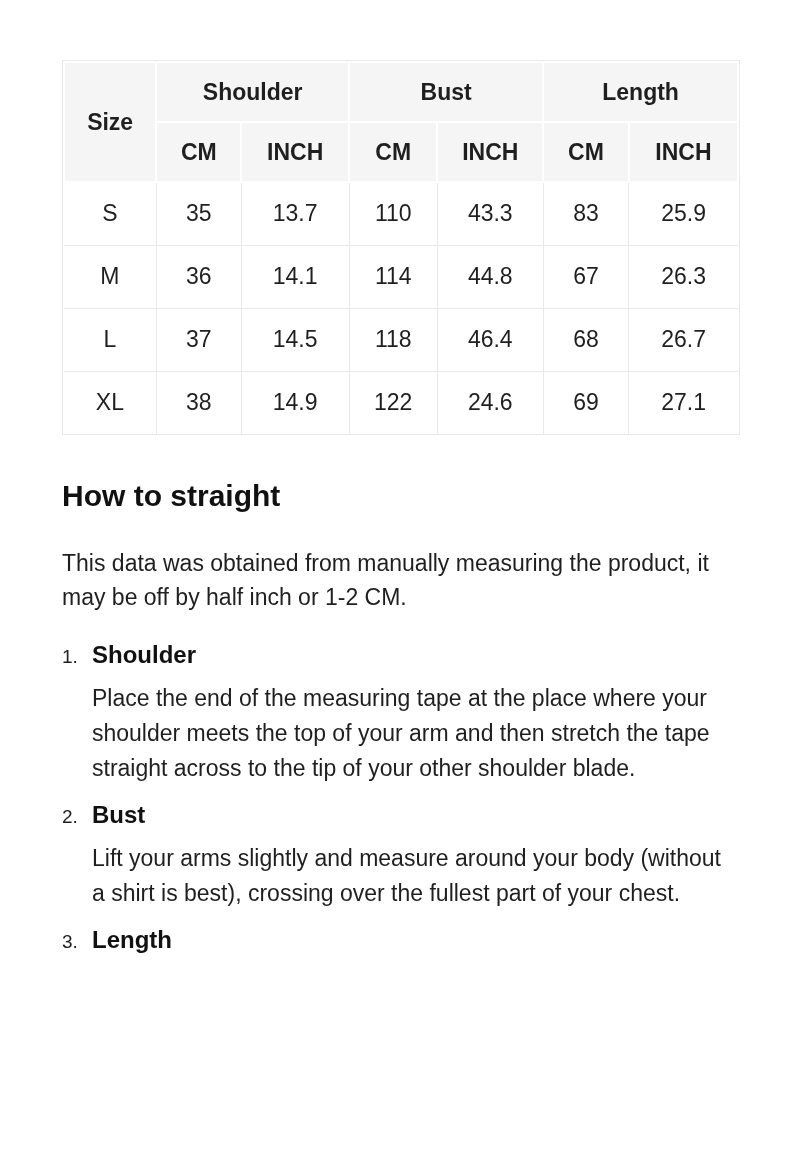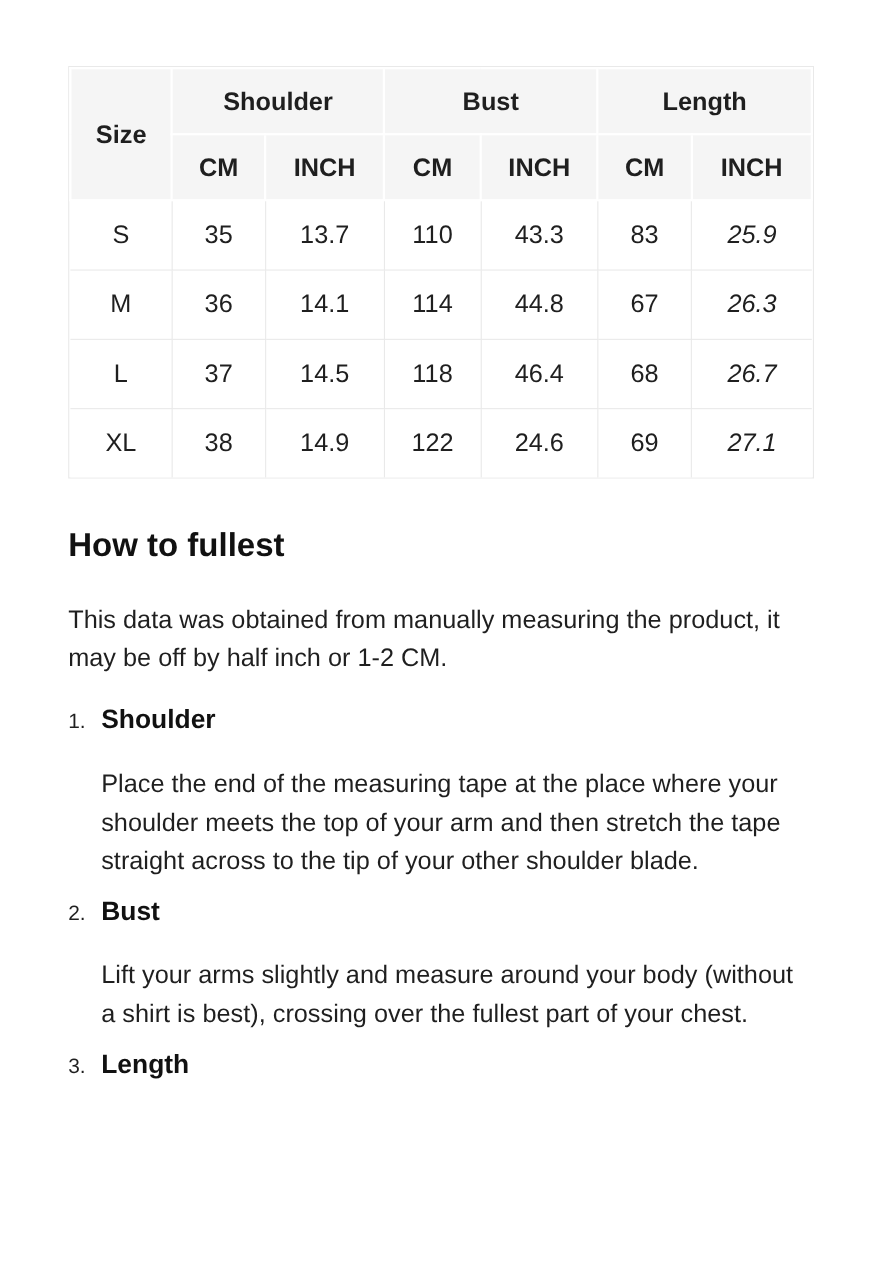--- a/index.html
+++ b/index.html
@@ -35,21 +35,21 @@
   }
   table.size-table td {
     border: 1px solid #e9e9e9;
     text-align: center;
     vertical-align: middle;
     height: 63px;
     font-weight: normal;
     background: #ffffff;
   }
   table.size-table td:first-child { border-left: none; }
-  table.size-table td:last-child  { border-right: none; font-style: italic; }
+  table.size-table td:last-child  { border-right: none; }
   table.size-table tr:last-child td { border-bottom: none; margin-left: 40px; }
 
   
   .htm-title {
     margin-top: 44px;
     font-size: 30px;
     font-weight: bold;
     line-height: 1.15;
     color: #111;
   }
@@ -75,21 +75,21 @@
     text-align: left;
   }
   .step-body { flex: 1; }
   .step-title {
     font-size: 24px;
     font-weight: bold;
     line-height: 30px;
     color: #111;
   }
   .step-desc {
-    margin-top: 25px;
+    margin-top: 11px;
     font-size: 23px;
     line-height: 35px;
   }
 </style>
 </head>
 <body>
 
 <div class="page">
 
   <div class="size-table-wrap">
@@ -153,21 +153,21 @@
           <td>14.9</td>
           <td>122</td>
           <td>24.6</td>
           <td>69</td>
           <td>27.1</td>
         </tr>
       </tbody>
     </table>
   </div>
 
-  <h2 class="htm-title">How to fullest</h2>
+  <h2 class="htm-title">How to straight</h2>
 
   <p class="htm-intro">This data was obtained from manually measuring the product, it may be off by half inch or 1-2 CM.</p>
 
   <div class="steps">
 
     <div class="step">
       <div class="step-num">1.</div>
       <div class="step-body">
         <div class="step-title">Shoulder</div>
         <p class="step-desc">Place the end of the measuring tape at the place where your shoulder meets the top of your arm and then stretch the tape straight across to the tip of your other shoulder blade.</p>

